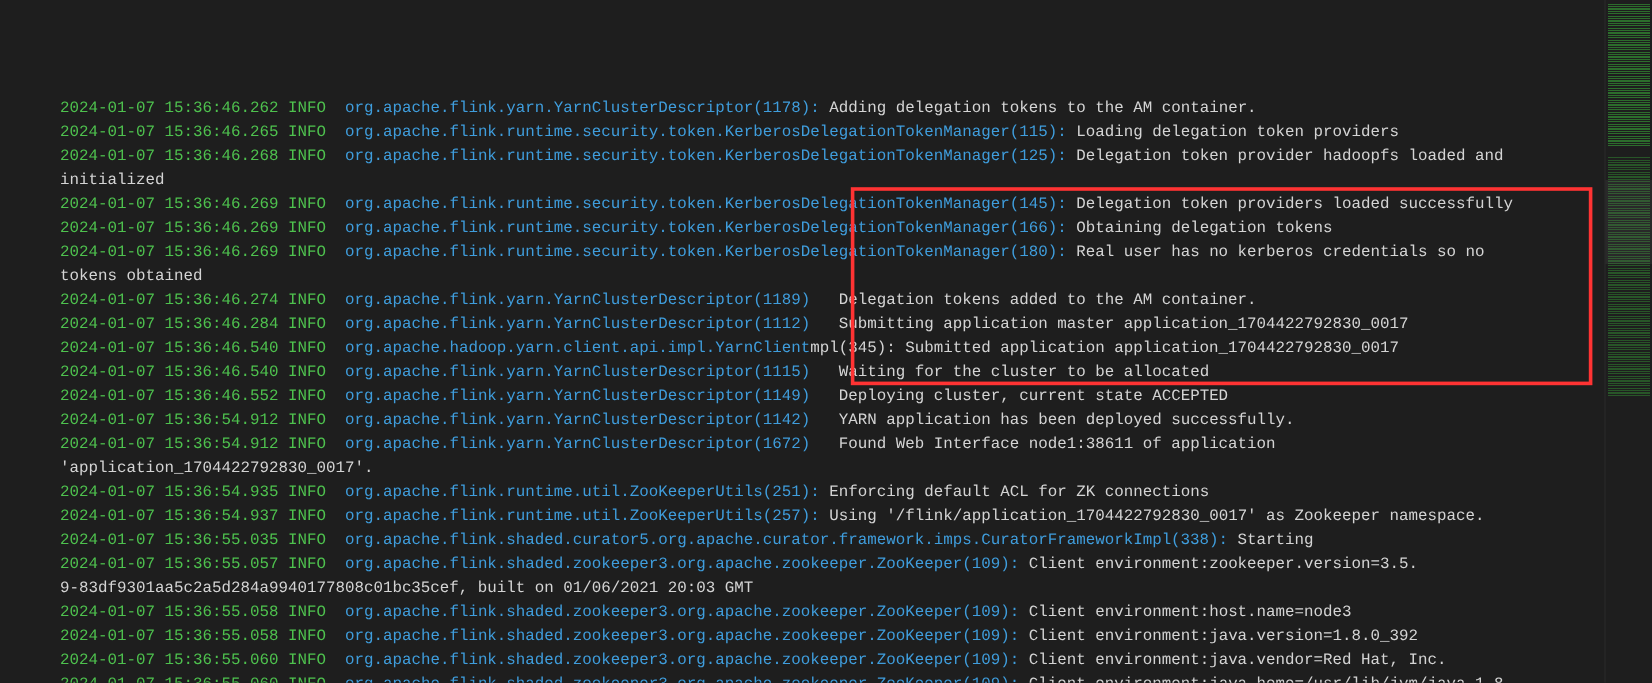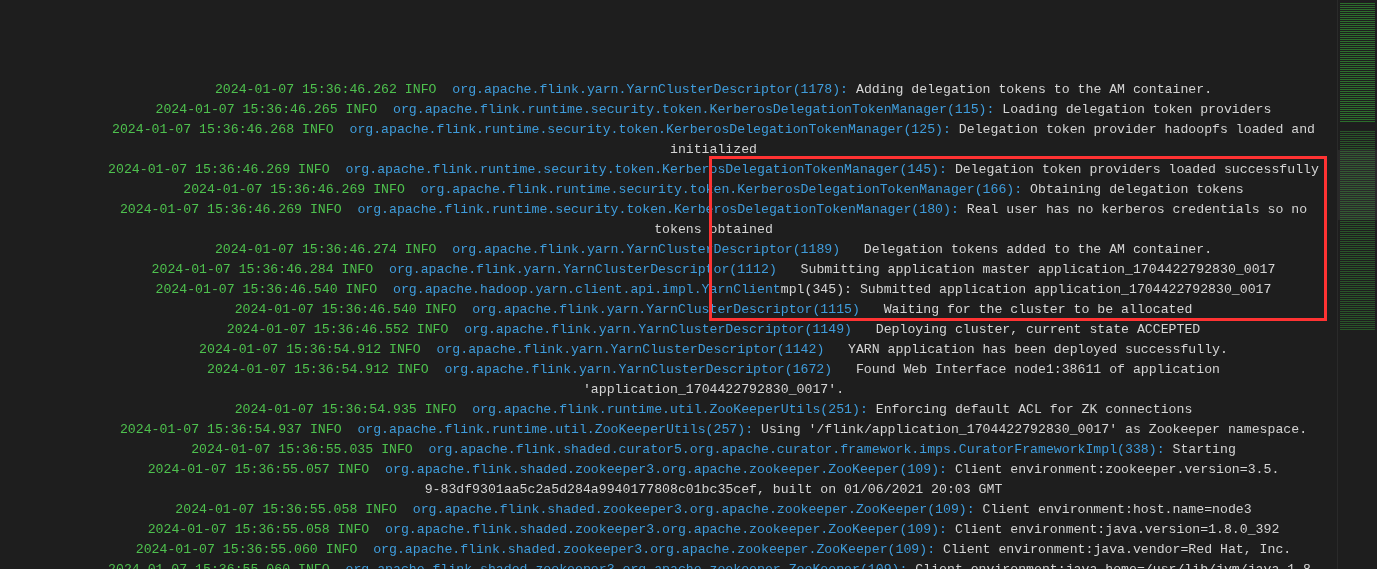--- a/index.html
+++ b/index.html
@@ -12,21 +12,21 @@
       width: 1377px;
       height: 569px;
       overflow: hidden;
       position: relative;
       white-space: pre-wrap;
     }
     .log-area {
       padding: 0 0 0 50px;
       position: relative;
     }
-    .line { display: block; text-align: center; }
+    .line { display: block; }
     .ts { color: #4ec14e; }
     .lvl { color: #4ec14e; }
     .cls { color: #3f9ddc; }
     .msg { color: #d4d4d4; }
     .highlight-box {
       position: absolute;
       border: 3px solid #ff3333;
       background: transparent;
       pointer-events: none;
     }

